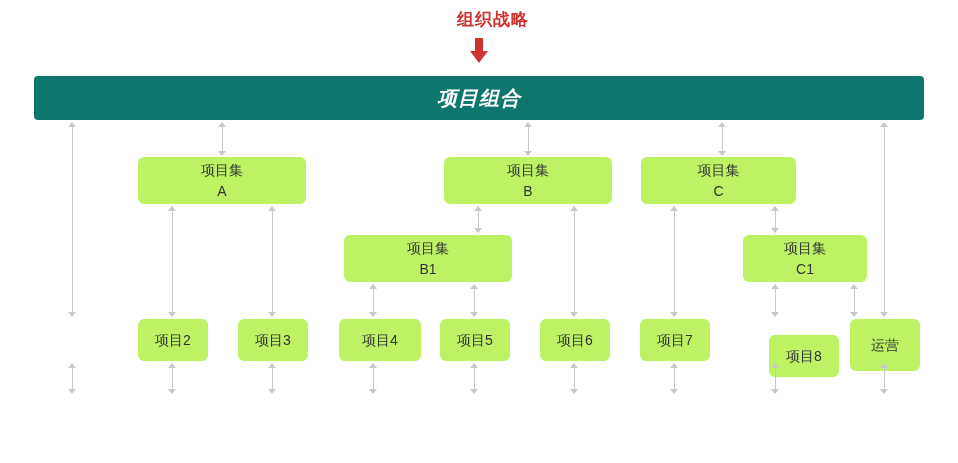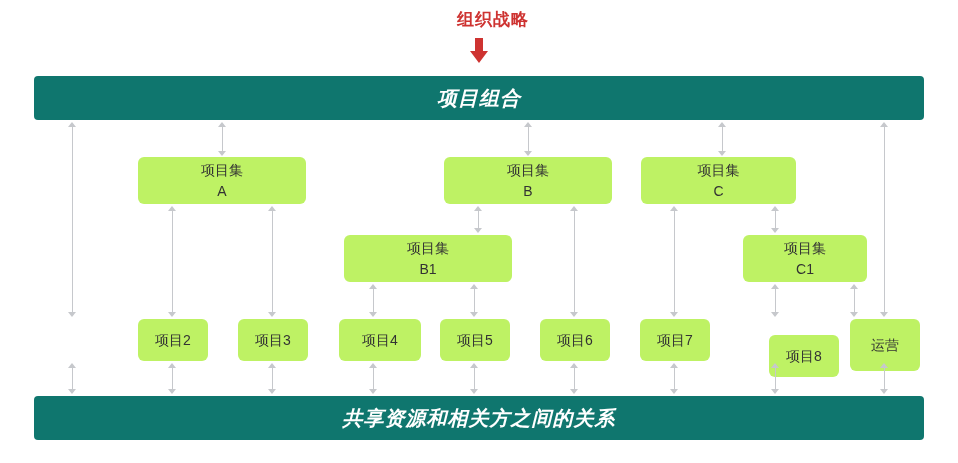--- a/index.html
+++ b/index.html
@@ -314,15 +314,14 @@
       <div class="line"></div>
       <div class="cap-up"></div>
       <div class="cap-dn"></div>
     </div>
   <div class="conn" style="left:880px; top:363px; height:31px;">
       <div class="line"></div>
       <div class="cap-up"></div>
       <div class="cap-dn"></div>
     </div>
 
-  <div class="red-bar" id="shared-bar">共享资源和相关方之间的关系</div>
 
 </div>
 
 </body></html>

